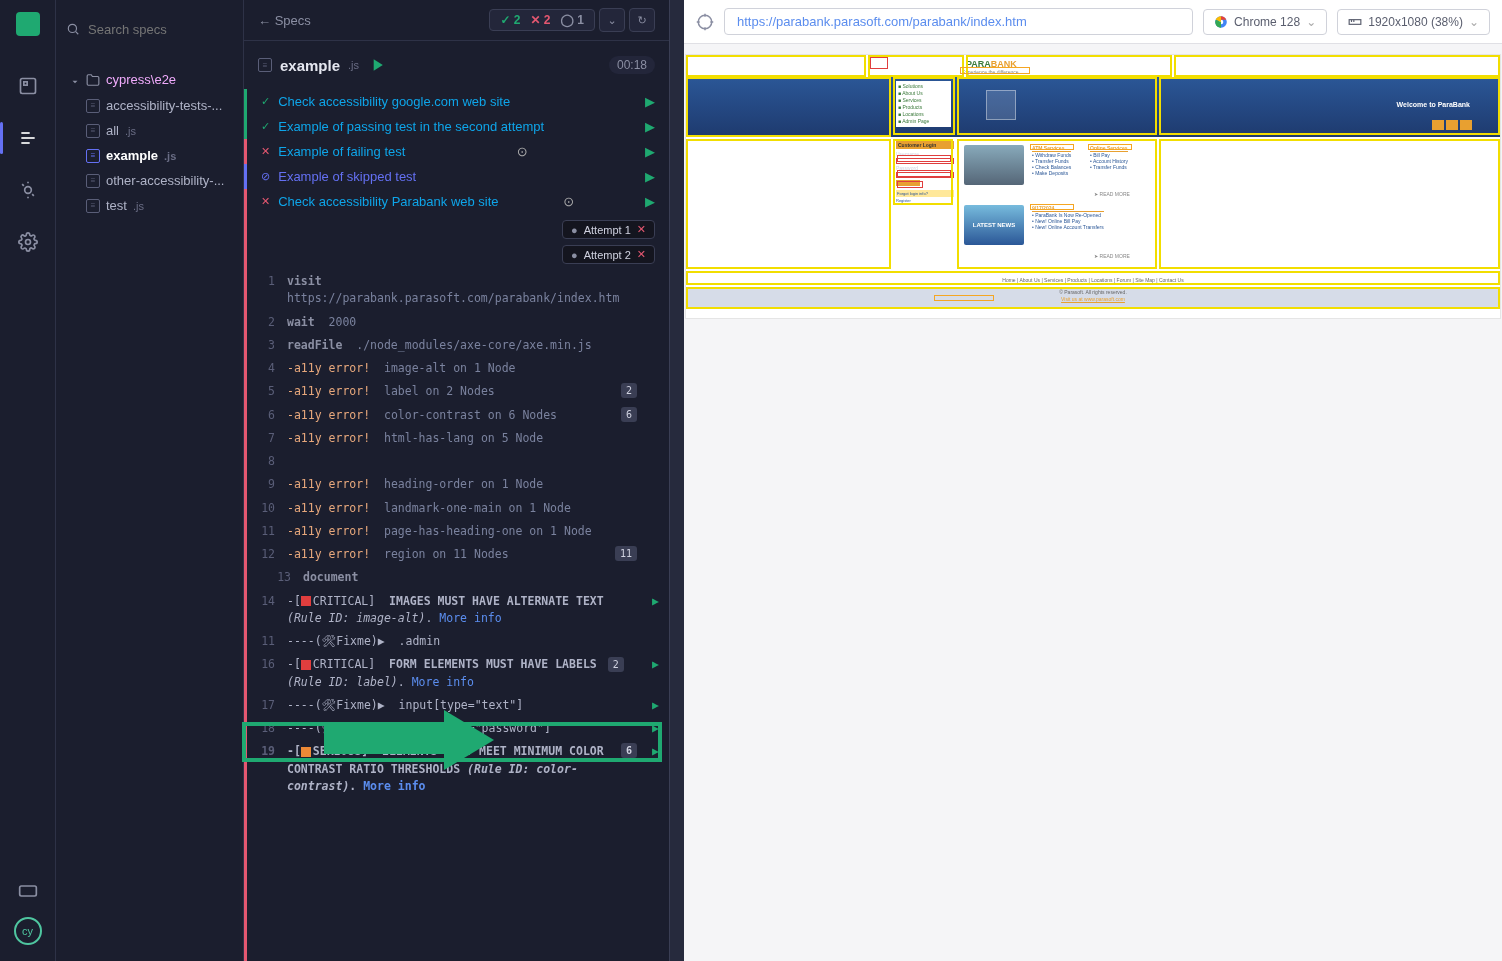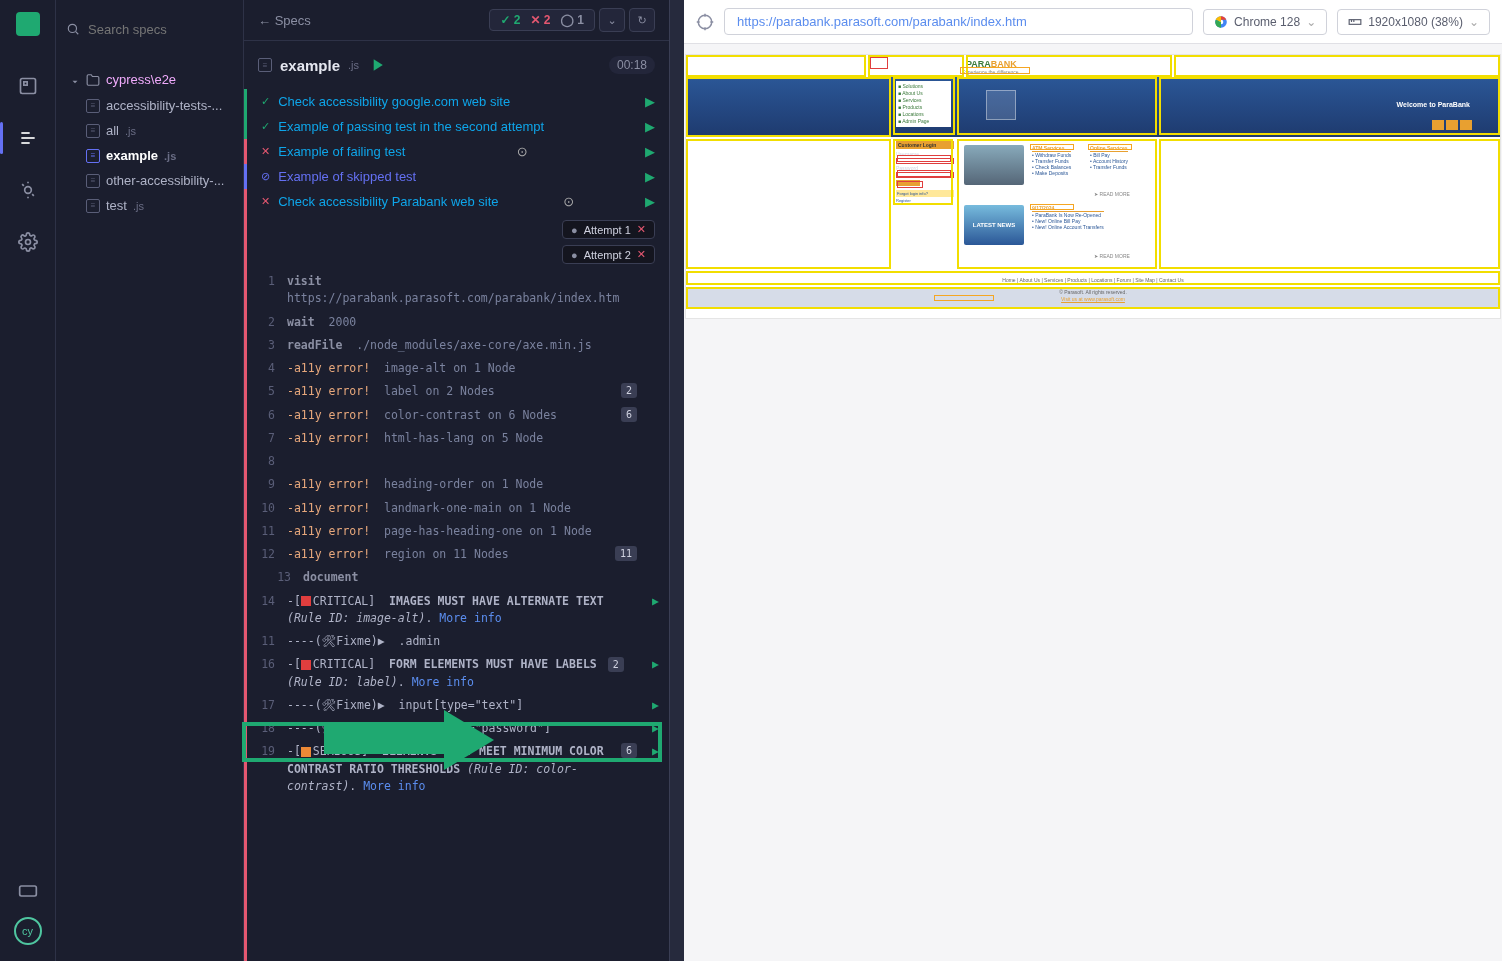--- a/index.html
+++ b/index.html
@@ -316,21 +316,21 @@
         <div class="log-line" style="position: relative;">
           <span class="log-num">17</span>
           <span class="log-content">----(🛠Fixme)▶&nbsp; input[type="text"]</span>
           <span class="log-play">▶</span>
         </div>
         <div class="log-line" style="position: relative;">
           <span class="log-num">18</span>
           <span class="log-content">----(🛠Fixme)▶&nbsp; input[type="password"]</span>
           <span class="log-play">▶</span>
         </div>
-        <div class="log-line" style="position: relative;">
+        <div class="log-line" style="position: relative; font-weight: bold;">
           <span class="log-num">19</span>
           <span class="log-content">-[<span class="ser-box"></span>SERIOUS]&nbsp; <b>ELEMENTS MUST MEET MINIMUM COLOR CONTRAST RATIO THRESHOLDS</b> <i>(Rule ID: color-contrast)</i>. <span class="more-info">More info</span></span>
           <span class="side-badge">6</span>
           <span class="log-play">▶</span>
         </div>
       </div>
 
     <div class="highlight-box" style="left:-2px; top:722px; width:420px; height:40px;"></div>
     <svg class="arrow-annot" viewBox="0 0 200 80">
       <path d="M 10 40 L 150 40" stroke="#1fa971" stroke-width="28" fill="none"></path>

